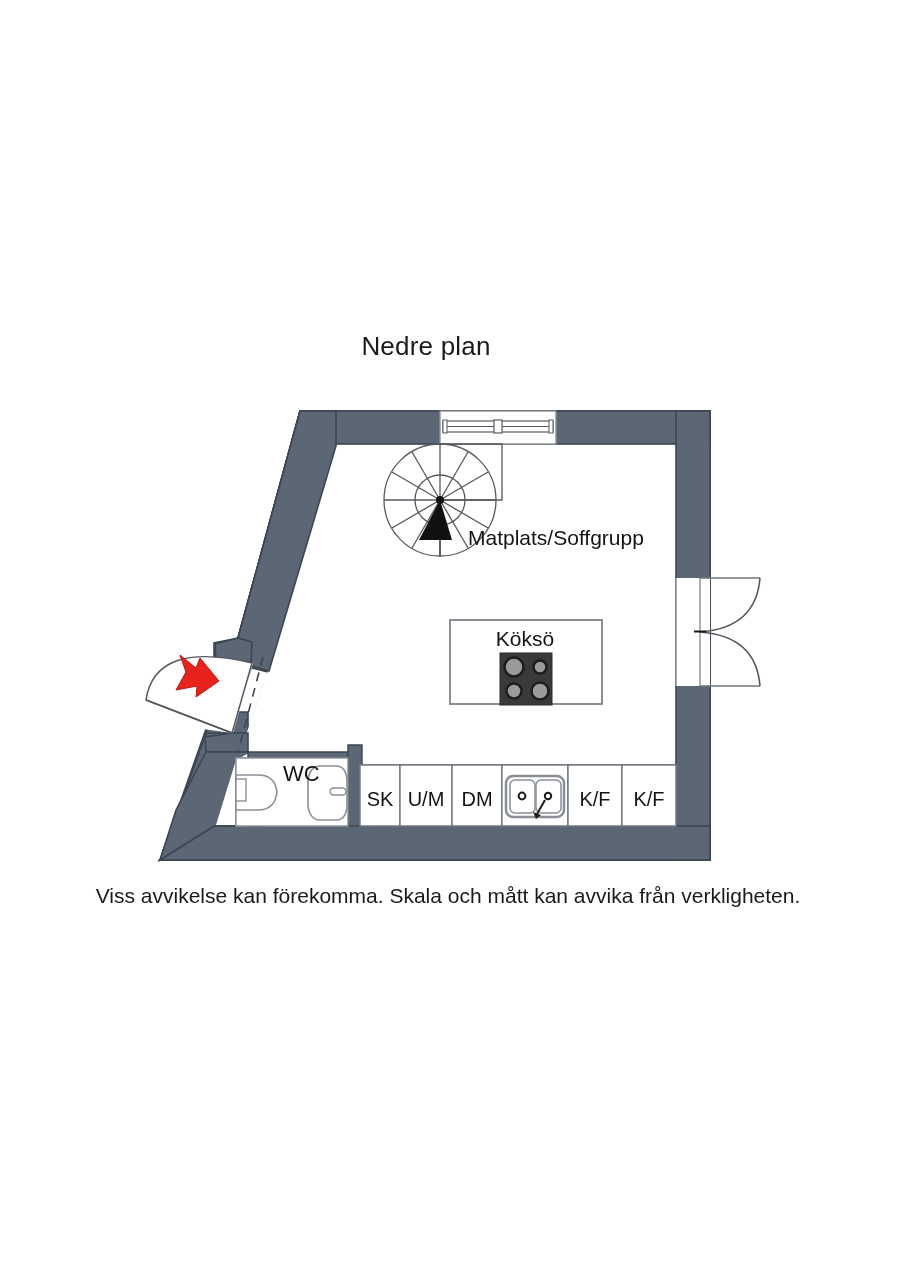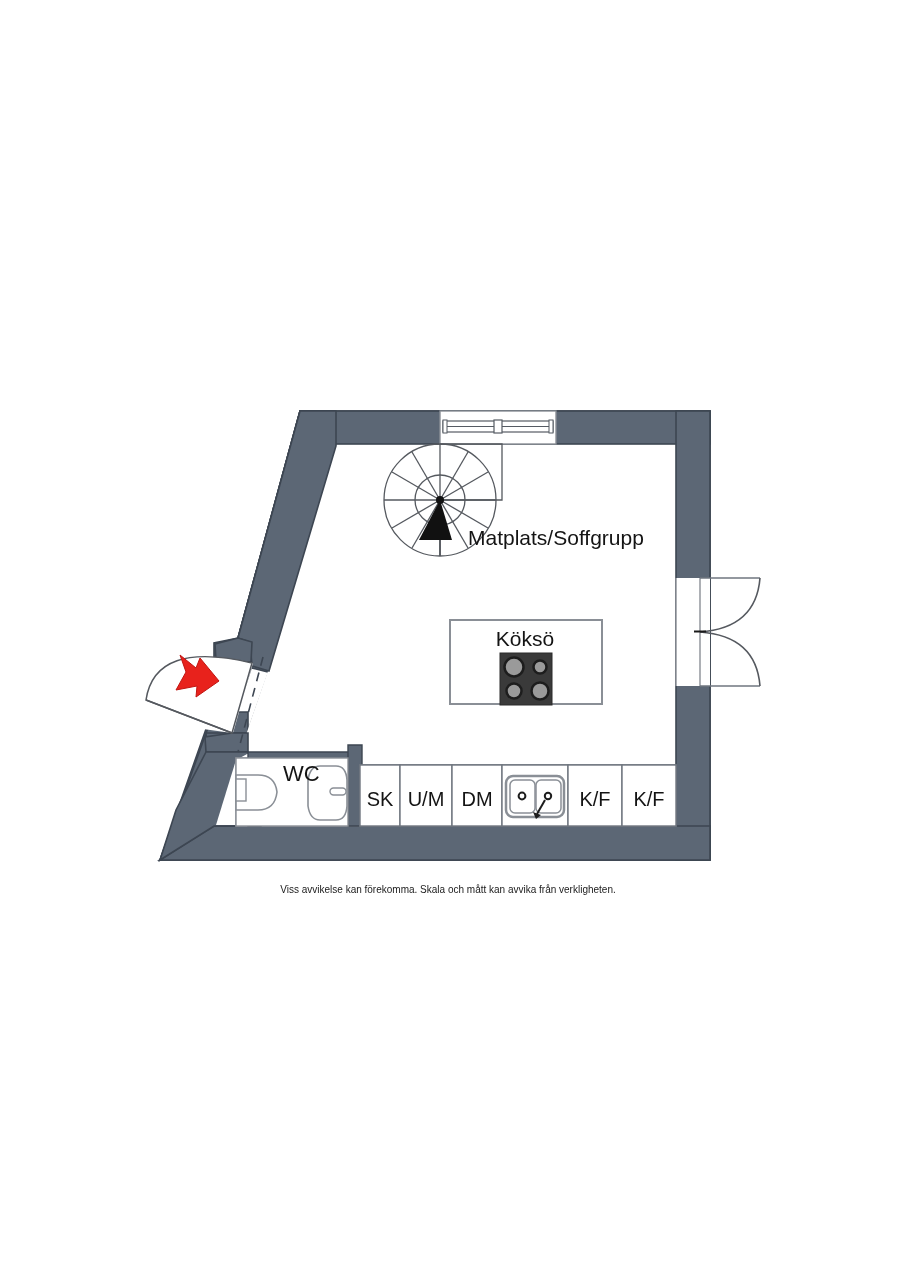--- a/index.html
+++ b/index.html
@@ -31,41 +31,44 @@
     letter-spacing: 0.2px;
     white-space: nowrap;
   }
   .plan-title span { display: inline-block; margin-left: -48px; }
   .plan-caption {
     position: absolute;
     left: 0;
     top: 884px;
     width: 900px;
     text-align: center;
-    font-size: 10px;
+    font-size: 21px;
     color: #1a1a1a;
     white-space: nowrap;
   }
   .plan-caption span { display: inline-block; margin-left: -4px; }
   svg.plan-svg {
     position: absolute;
     left: 0; top: 0;
     width: 900px;
     height: 1272px;
   }
   .lbl {
     font-family: "Liberation Sans", sans-serif;
     fill: #141414;
   }
 </style>
 </head>
 <body>
 
 <div id="floorplan-root">
 
+  <div class="plan-title">
+    <span>Nedre plan</span>
+  </div>
 
   <svg class="plan-svg" viewBox="0 0 900 1272">
 
     <g>
 
       <path fill="#5c6775" stroke="#3d4652" stroke-width="1.6" fill-rule="evenodd" d="
           M 300,411
           L 710,411
           L 710,860
           L 160,860

